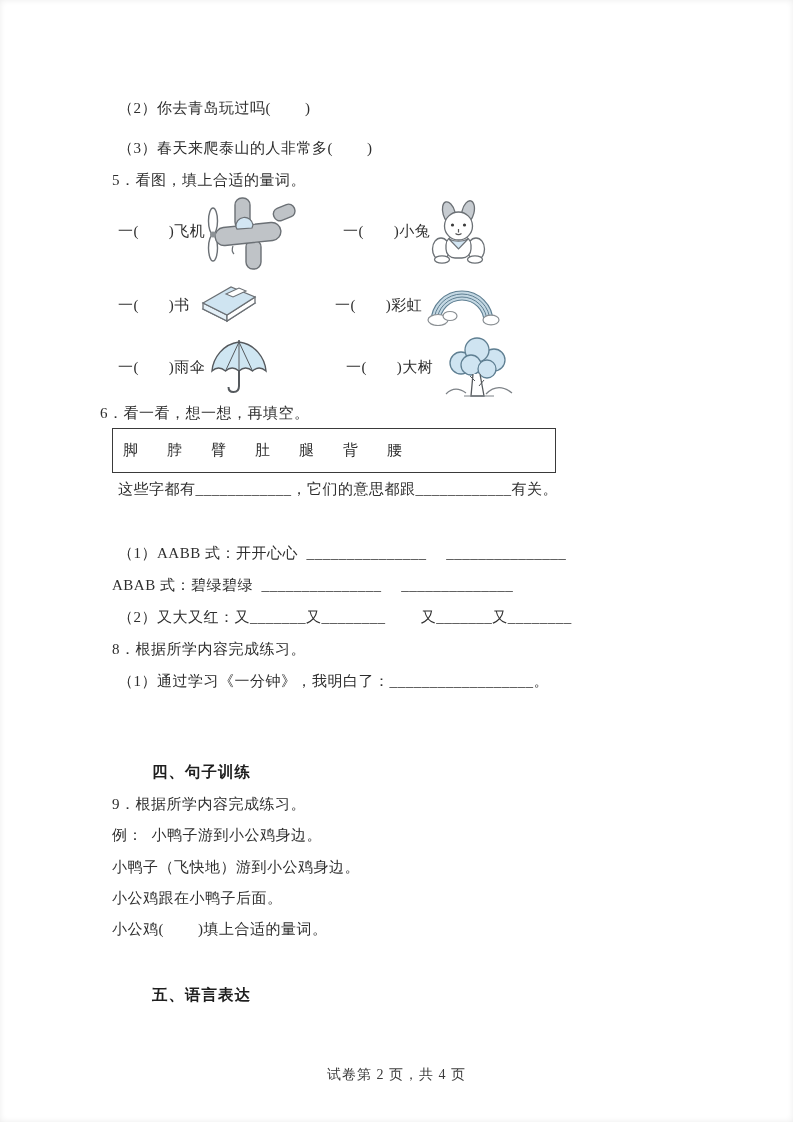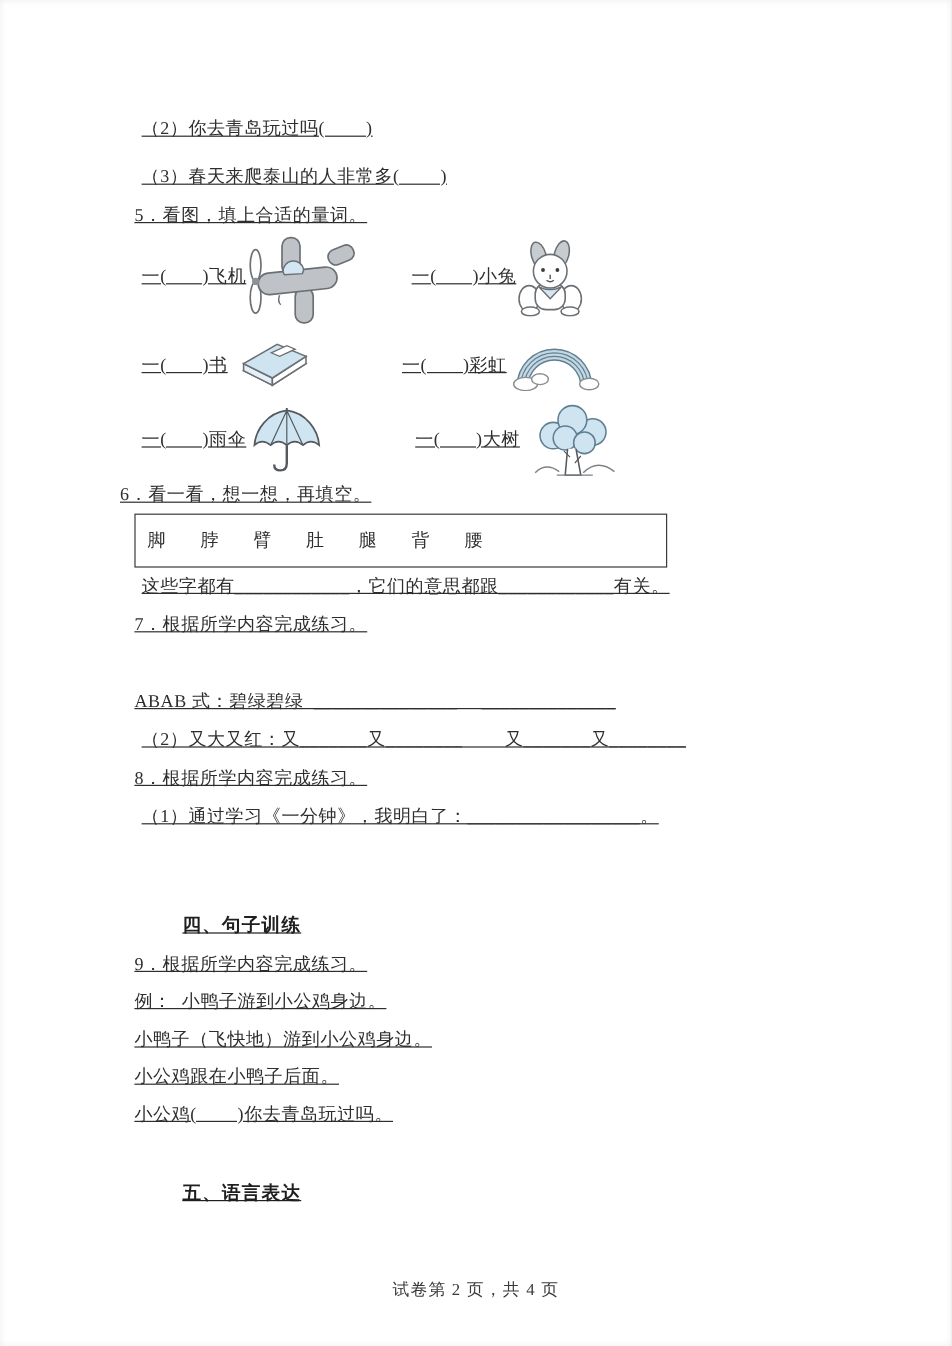--- a/index.html
+++ b/index.html
@@ -12,21 +12,20 @@
     font-family:"Liberation Serif","DejaVu Serif",serif;
     color:#2e2e2e;
     overflow:hidden;
   }
   .line{
     position:absolute;
     font-size:15px;
     line-height:20px;
     white-space:pre;
     letter-spacing:.5px;
-    text-decoration:underline;
   }
   .sec{
     font-family:"Liberation Sans","DejaVu Sans",sans-serif;
     font-weight:bold;
     font-size:15.5px;
     color:#1f1f1f;
     letter-spacing:1px;
     margin-left:40px;
   }
   .charbox{
@@ -131,32 +130,32 @@
     <span>脚</span>
     <span>脖</span>
     <span>臂</span>
     <span>肚</span>
     <span>腿</span>
     <span>背</span>
     <span>腰</span>
   </div>
   <div class="line" style="left:118px;top:479px">这些字都有____________，它们的意思都跟____________有关。</div>
 
-  <div class="line" style="left:112px;top:511px">7．根据所学内容完成练习。</div>
+  <div class="line" style="left:118px;top:543px">（1）AABB 式：开开心心  _______________　 _______________</div>
   <div class="line" style="left:112px;top:575px">ABAB 式：碧绿碧绿  _______________　 ______________</div>
   <div class="line" style="left:118px;top:607px">（2）又大又红：又_______又________　　 又_______又________</div>
 
   <div class="line" style="left:112px;top:639px">8．根据所学内容完成练习。</div>
   <div class="line" style="left:118px;top:671px">（1）通过学习《一分钟》，我明白了：__________________。</div>
 
   <div class="line sec" style="left:112px;top:762px">四、句子训练</div>
 
   <div class="line" style="left:112px;top:794px">9．根据所学内容完成练习。</div>
   <div class="line" style="left:112px;top:857px">小鸭子（飞快地）游到小公鸡身边。</div>
   <div class="line" style="left:112px;top:825px">例：  小鸭子游到小公鸡身边。</div>
   <div class="line" style="left:112px;top:888px">小公鸡跟在小鸭子后面。</div>
-  <div class="line" style="left:112px;top:919px">小公鸡(        )你去青岛玩过吗。</div>
+  <div class="line" style="left:112px;top:919px">小公鸡(        )填上合适的量词。</div>
 
   <div class="line sec" style="left:112px;top:985px">五、语言表达</div>
 
   <div class="footer">试卷第 2 页，共 4 页</div>
 
 </div>
 
 </body></html>

